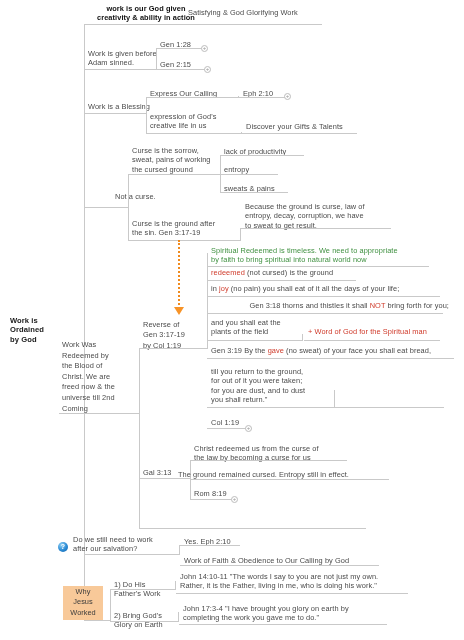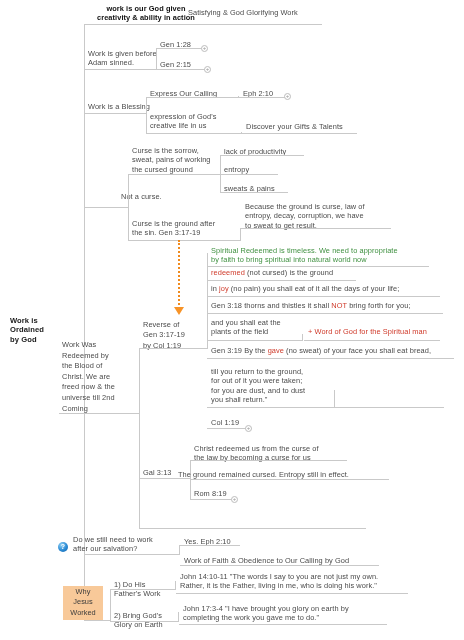--- a/index.html
+++ b/index.html
@@ -142,21 +142,21 @@
   <div class="plus" style="left:284px; top:93px;">+</div>
 
   <div class="node" style="left:148px; top:112px; width:96px;">expression of God's
 creative life in us</div>
   <div class="uline" style="left:146px; top:133px; width:95px;"></div>
   <div class="vline" style="left:241px; top:132px; height:2px;"></div>
 
   <div class="node" style="left:244px; top:122px; width:120px;">Discover your Gifts &amp; Talents</div>
   <div class="uline" style="left:242px; top:133px; width:115px;"></div>
 
-  <div class="node" style="left:92px; top:192px; width:80px;padding-left:29px;">Not a curse.</div>
+  <div class="node" style="left:86px; top:192px; width:80px;padding-left:29px;">Not a curse.</div>
   <div class="uline" style="left:84px; top:207px; width:44px;"></div>
   <div class="vline" style="left:128px; top:174px; height:66px;"></div>
 
   <div class="node" style="left:130px; top:146px; width:96px;">Curse is the sorrow,
 sweat, pains of working
 the cursed ground</div>
   <div class="uline" style="left:128px; top:174px; width:92px;"></div>
   <div class="vline" style="left:220px; top:155px; height:37px;"></div>
 
   <div class="node" style="left:222px; top:147px; width:90px;">lack of productivity</div>
@@ -204,21 +204,21 @@
   <div class="node green" style="left:209px; top:246px; width:235px;">Spiritual Redeemed is timeless. We need to appropriate
 by faith to bring spiritual into natural world now</div>
   <div class="uline" style="left:207px; top:266px; width:222px;"></div>
 
   <div class="node" style="left:209px; top:268px; width:230px; white-space:normal;"><span class="red">redeemed</span><span> (not cursed) is the ground</span></div>
   <div class="uline" style="left:207px; top:280px; width:149px;"></div>
 
   <div class="node" style="left:209px; top:284px; width:236px; white-space:normal;"><span>in </span><span class="red">joy</span><span> (no pain) you shall eat of it all the days of your life;</span></div>
   <div class="uline" style="left:207px; top:296px; width:233px;"></div>
 
-  <div class="node" style="left:209px; top:301px; width:240px; white-space:normal;"><span>Gen 3:18  thorns and thistles it shall </span><span class="red">NOT</span><span> bring forth for you;</span></div>
+  <div class="node" style="left:209px; top:301px; width:240px; white-space:normal;text-align:right;"><span>Gen 3:18  thorns and thistles it shall </span><span class="red">NOT</span><span> bring forth for you;</span></div>
   <div class="uline" style="left:207px; top:313px; width:236px;"></div>
 
   <div class="node" style="left:209px; top:318px; width:92px;">and you shall eat the
 plants of the field</div>
   <div class="uline" style="left:207px; top:340px; width:95px;"></div>
   <div class="vline" style="left:302px; top:334px; height:7px;"></div>
 
   <div class="node red" style="left:306px; top:327px; width:150px;">+ Word of God for the Spiritual man</div>
   <div class="uline" style="left:304px; top:340px; width:136px;"></div>
 

